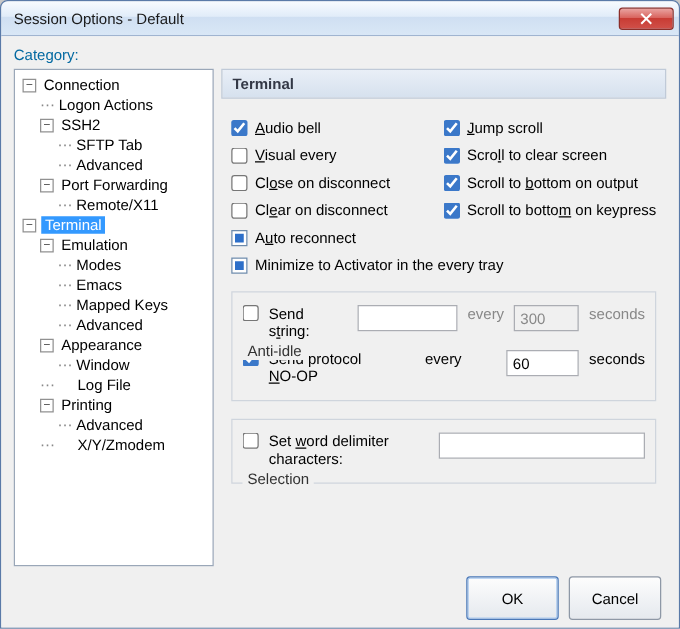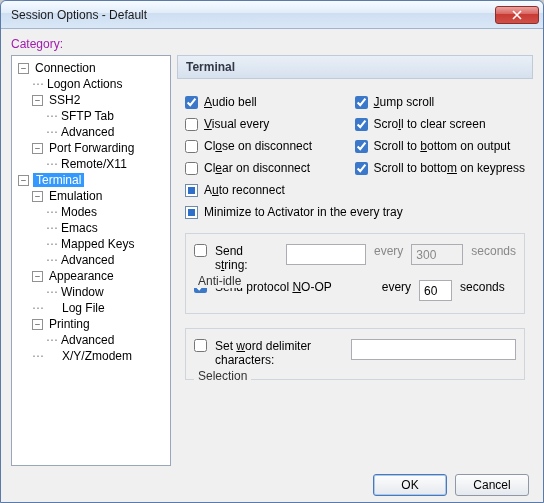--- a/index.html
+++ b/index.html
@@ -6,21 +6,21 @@
 body { background: #d4d4d4; width: 544px; height: 503px; overflow: hidden; }
 
 .window { width: 544px; height: 503px; background: linear-gradient(#e8eef7, #dde6f1); border: 1px solid #5a7aa8; border-radius: 6px 6px 0 0; box-shadow: 0 2px 8px rgba(0,0,0,0.3); display: flex; flex-direction: column; }
 
 .titlebar { height: 28px; background: linear-gradient(#f7fbff 0%, #e1ecf9 45%, #cfdff2 46%, #d9e7f6 100%); border-radius: 6px 6px 0 0; display: flex; align-items: center; padding: 0 4px 0 10px; border-bottom: 1px solid #a0b4d0; }
 .titlebar .title { color: #1a1a1a; font-size: 12px; flex: 1; }
 .close-btn { width: 44px; height: 18px; background: linear-gradient(#e9a3a0 0%, #d9645e 45%, #c83b33 46%, #d05049 100%); border: 1px solid #8c2e29; border-radius: 3px; color: #fff; display: flex; align-items: center; justify-content: center; font-size: 10px; font-weight: bold; cursor: pointer; }
 
 .body { flex: 1; background: #f0f0f0; padding: 8px 10px 6px 10px; display: flex; flex-direction: column; }
 
-.category-label { font-size: 12px; color: #a21caf; margin-bottom: 4px; }
+.category-label { font-size: 12px; color: #0369a1; margin-bottom: 4px; }
 
 .main { flex: 1; display: flex; gap: 6px; min-height: 0; }
 
 .tree { width: 160px; background: #fff; border: 1px solid #9aa7b8; padding: 4px 2px; overflow: auto; }
 .tree ul { list-style: none; padding-left: 14px; }
 .tree > ul { padding-left: 2px; }
 .tree li { position: relative; }
 .tree .node { display: flex; align-items: center; height: 16px; padding: 0 2px; cursor: default; white-space: nowrap; }
 .tree .toggle { width: 11px; height: 11px; border: 1px solid #919191; background: #fff; display: inline-flex; align-items: center; justify-content: center; margin-right: 4px; font-size: 9px; line-height: 1; color: #595959; font-family: monospace; cursor: pointer; }
 .tree .notoggle { display:inline-block; width: 15px; }
@@ -43,21 +43,21 @@
 
 .fieldset { border: 1px solid #cfd5dd; margin-top: 14px; padding: 10px 8px 12px 8px; position: relative; }
 .fieldset .legend { position: absolute; top: -8px; left: 8px; background: #f0f0f0; padding: 0 4px; color: #333; margin-top: 48px; }
 .inline { display: flex; align-items: flex-start; gap: 8px; margin-bottom: 8px; }
 .inline:last-child { margin-bottom: 0; }
 .txt { height: 21px; border: 1px solid #abadb3; background: #fff; padding: 0 4px; }
 .txt.disabled { background: #f0f0f0; color: #888; }
 .muted { color: #888; }
 
 .buttons { display: flex; justify-content: flex-end; gap: 8px; padding: 8px 4px 0 4px; }
-.btn { min-width: 74px; height: 22px; background: linear-gradient(#fdfdfd, #e5e9ee); border: 1px solid #8e98a6; border-radius: 3px; cursor: pointer; }
+.btn { min-width: 74px; height: 35px; background: linear-gradient(#fdfdfd, #e5e9ee); border: 1px solid #8e98a6; border-radius: 3px; cursor: pointer; }
 .btn.default { border-color: #4a78b8; box-shadow: 0 0 0 1px #a9c9ef inset; }
 </style>
 </head>
 <body>
 
 <div class="window">
   <div class="titlebar">
     <div class="title">Session Options - Default</div>
     <div class="close-btn">
       <svg width="10" height="10" viewBox="0 0 10 10">
@@ -252,21 +252,21 @@
               <input class="txt" style="width: 80px;" value="">
               <span class="muted">every</span>
               <input class="txt disabled" style="width: 52px;" disabled="" value="300">
               <span class="muted">seconds</span>
             </div>
             <div class="inline">
               <input type="checkbox" checked="" style="">
               <span class="lbl">Send protocol <span class="ul">N</span>O-OP</span>
               <span style="width:34px"></span>
               <span>every</span>
-              <input class="txt" style="width: 33px;" value="60">
+              <input class="txt" style="width: 58px; margin-left: 28px;" value="60">
               <span>seconds</span>
             </div>
           </div>
 
           <div class="fieldset">
             <div class="legend">Selection</div>
             <div class="inline">
               <input type="checkbox" style="">
               <span class="lbl">Set <span class="ul">w</span>ord delimiter characters:</span>
               <input class="txt" style="flex: 1 1 0%;" value="">

